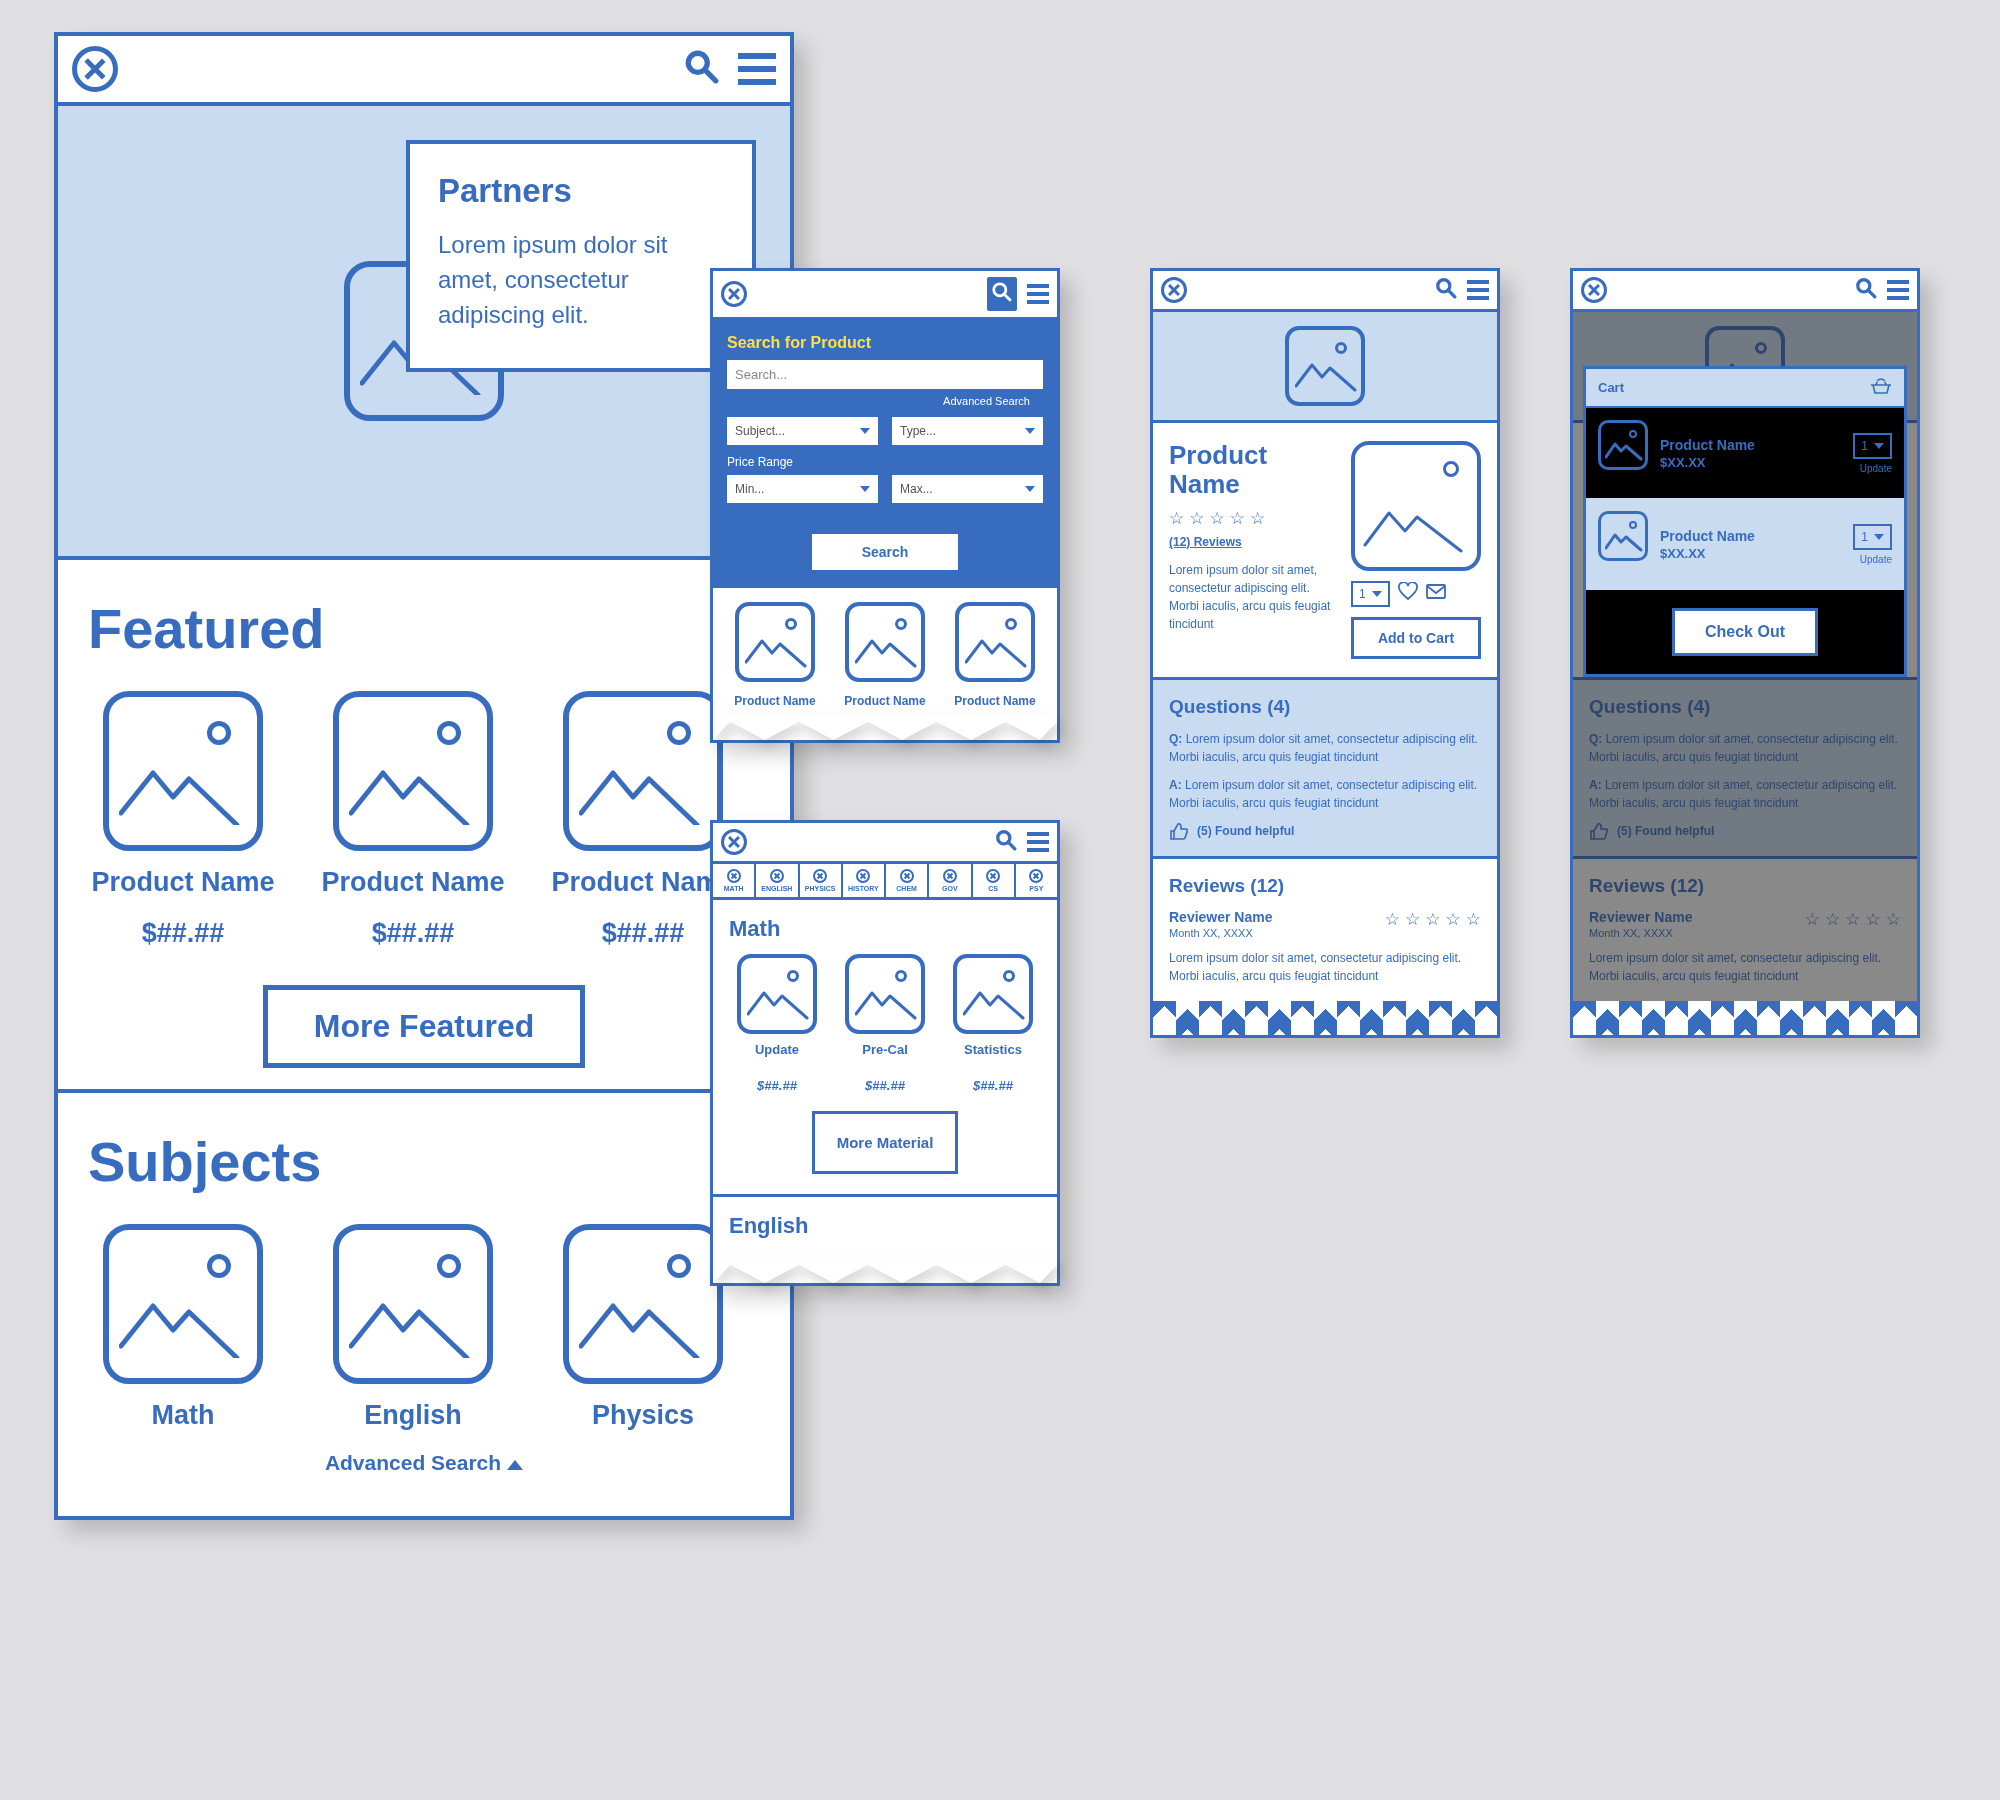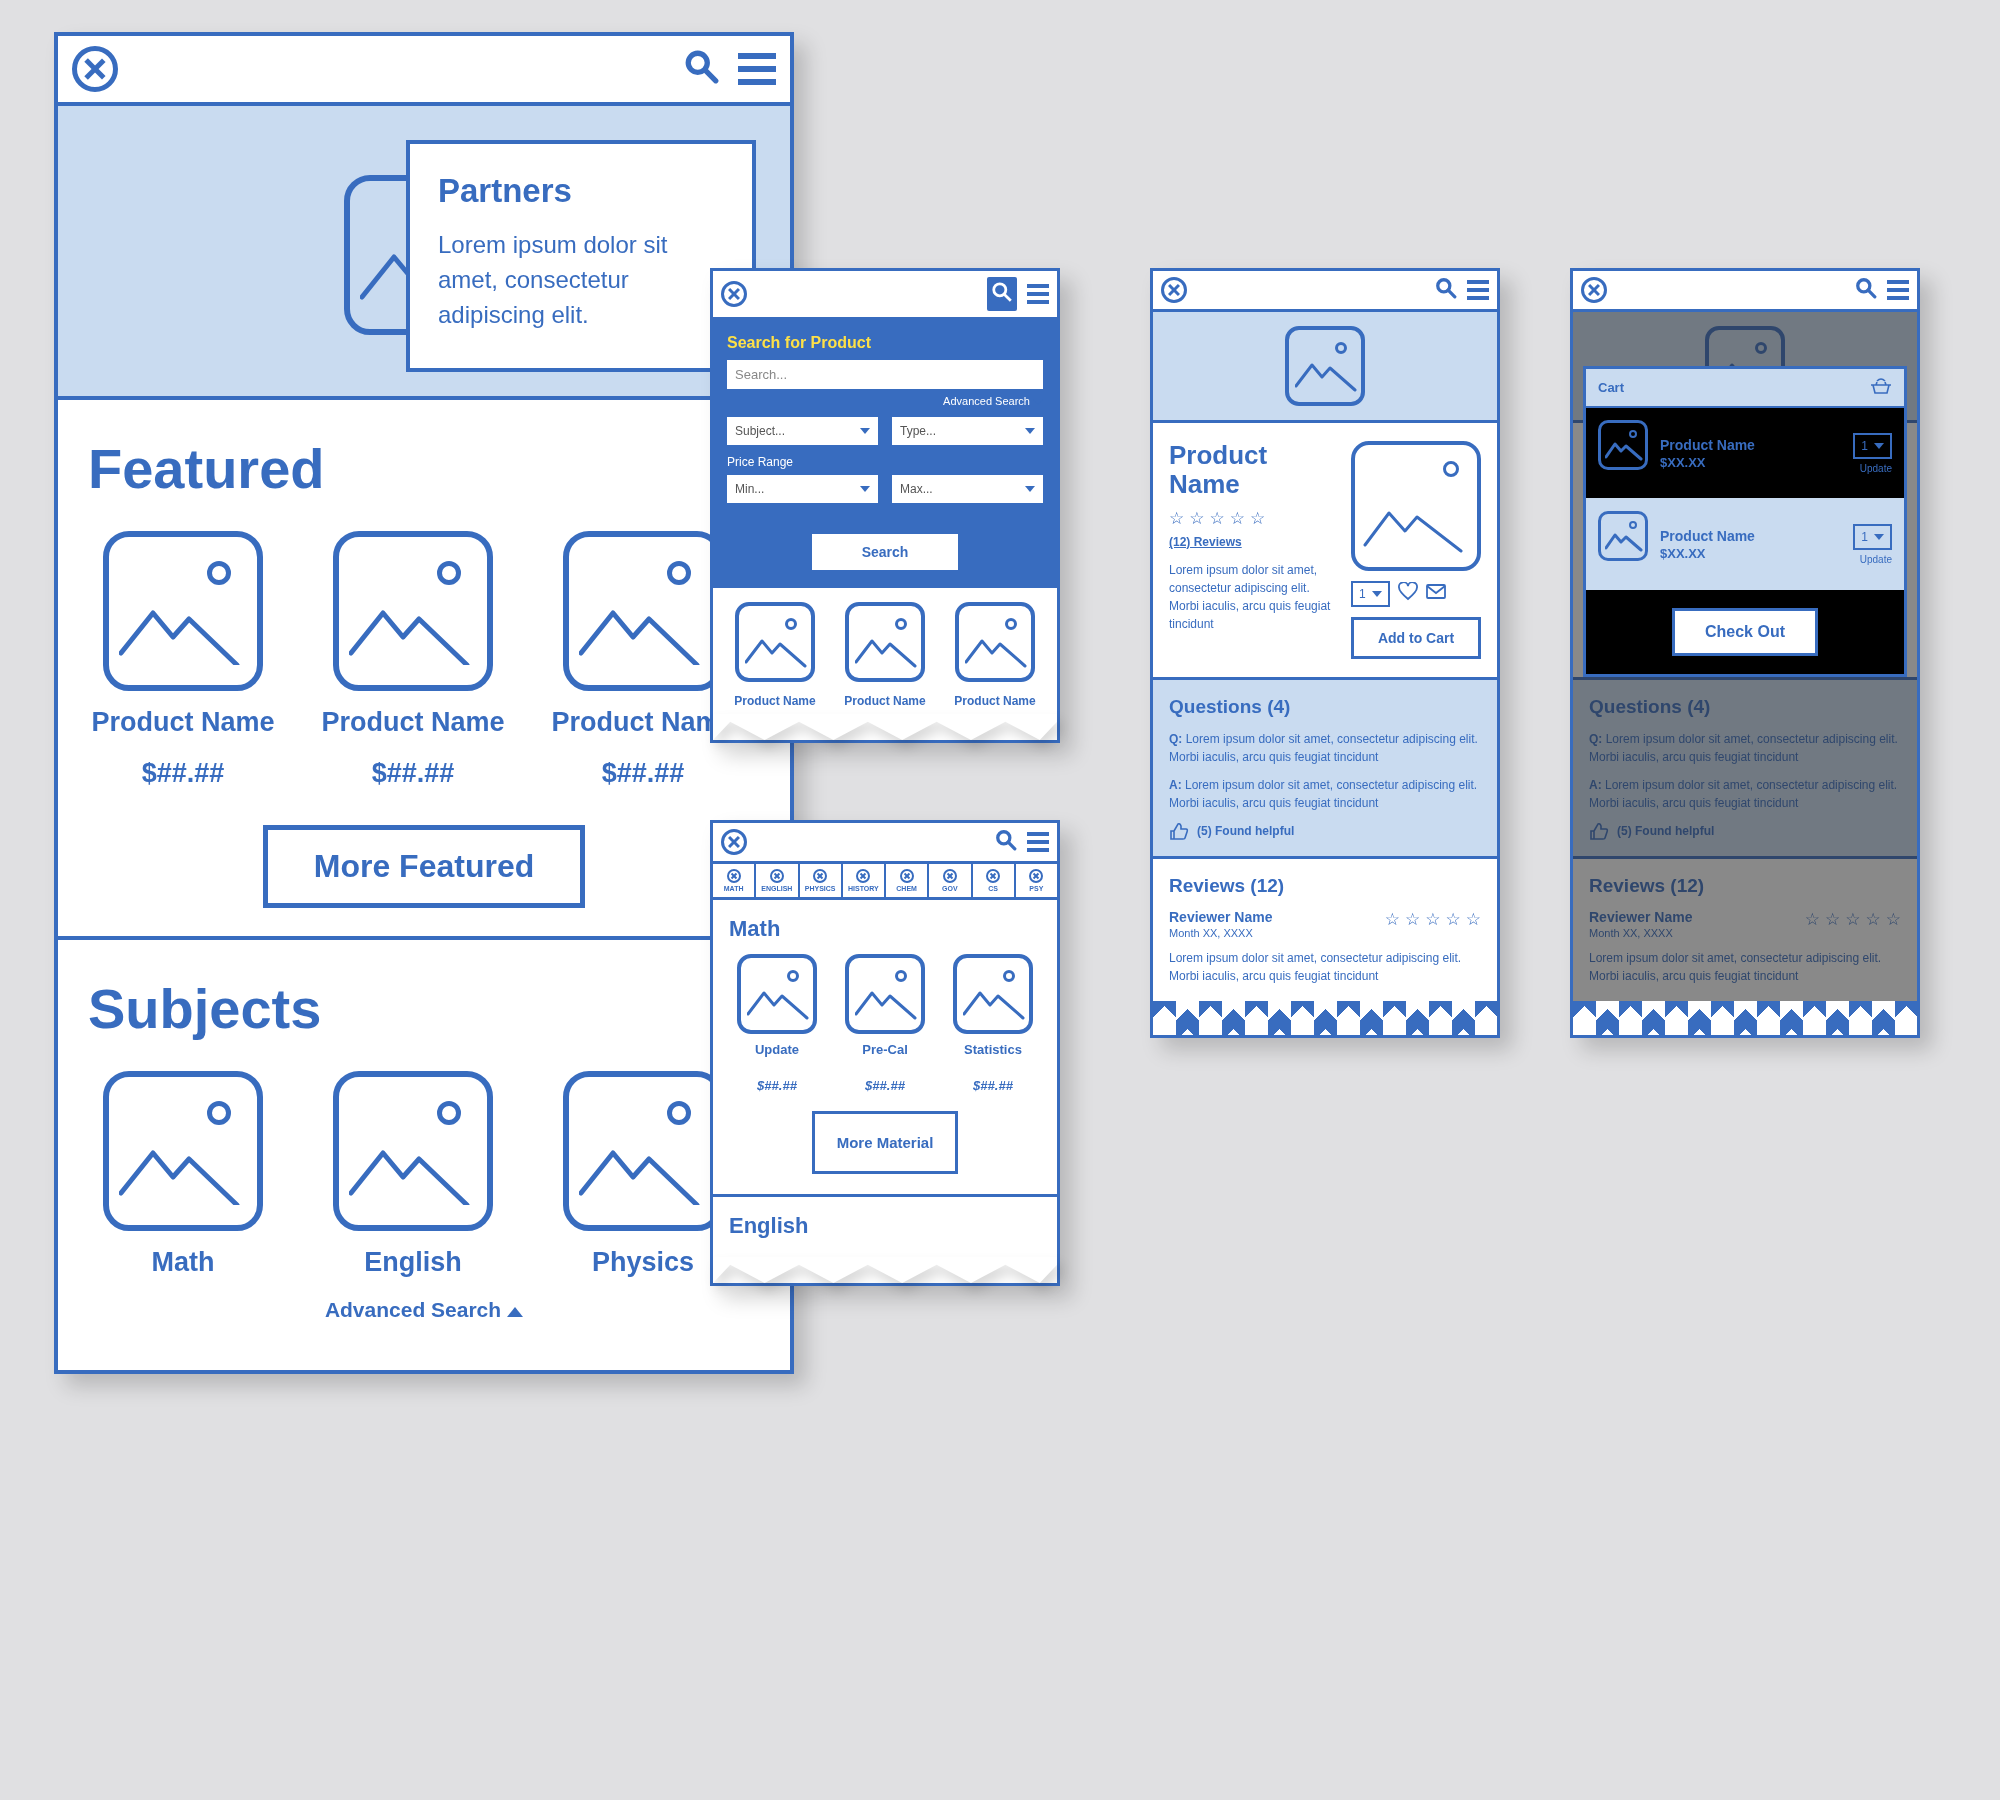--- a/index.html
+++ b/index.html
@@ -16,25 +16,25 @@
 .logo-x.xs{width:14px;height:14px;border-width:2px}
 .logo-x.xs::before,.logo-x.xs::after{height:2px}
 .hdr-icons{display:flex;gap:18px;align-items:center}
 .hdr-icons.sm{gap:10px}
 .search-ico svg{width:36px;height:36px}
 .search-ico.sm svg{width:22px;height:22px}
 .burger{display:flex;flex-direction:column;gap:7px}
 .burger div{width:38px;height:6px;background:#386cbf}
 .burger.sm{gap:4px}
 .burger.sm div{width:22px;height:4px}
-.hero{background:#c9dbf0;border-bottom:4px solid #386cbf;padding:30px 13px 40px;position:relative;height:294px}
+.hero{background:#c9dbf0;border-bottom:4px solid #386cbf;padding:30px 13px 40px;position:relative;height:454px}
 .hero-card{position:absolute;right:34px;top:34px;background:#fff;border:4px solid #386cbf;padding:28px 28px 36px;width:350px}
 .hero-card h2{color:#386cbf;font-size:33px;font-weight:800;margin-bottom:18px}
 .hero-card p{color:#386cbf;font-size:24px;line-height:1.45}
-.section{padding:26px 30px 28px;border-bottom:4px solid #386cbf}
+.section{padding:26px 30px 21px;border-bottom:4px solid #386cbf}
 .section h1{color:#386cbf;font-size:56px;font-weight:800;margin:10px 0 30px}
 .frow{display:flex;gap:40px}
 .fcol{display:flex;flex-direction:column;align-items:center;width:190px}
 .imgph{width:160px;height:160px;border:6px solid #386cbf;border-radius:26px;position:relative;margin-bottom:16px}
 .imgph .sun{position:absolute;right:26px;top:24px;width:24px;height:24px;border:5px solid #386cbf;border-radius:50%}
 .imgph svg{position:absolute;left:10px;bottom:20px;width:130px;height:70px}
 .imgph.sm{width:80px;height:80px;border-width:4px;border-radius:14px;margin-bottom:8px}
 .imgph.sm .sun{right:14px;top:12px;width:12px;height:12px;border-width:3px}
 .imgph.sm svg{left:6px;bottom:10px;width:64px;height:36px}
 .imgph.md{width:130px;height:130px;border-width:4px;border-radius:18px;margin-bottom:10px}

